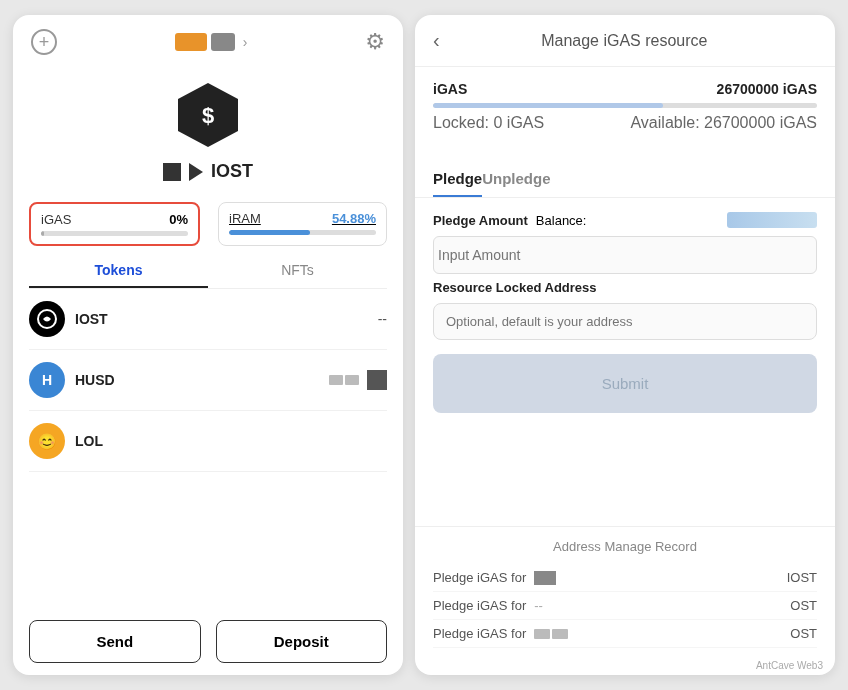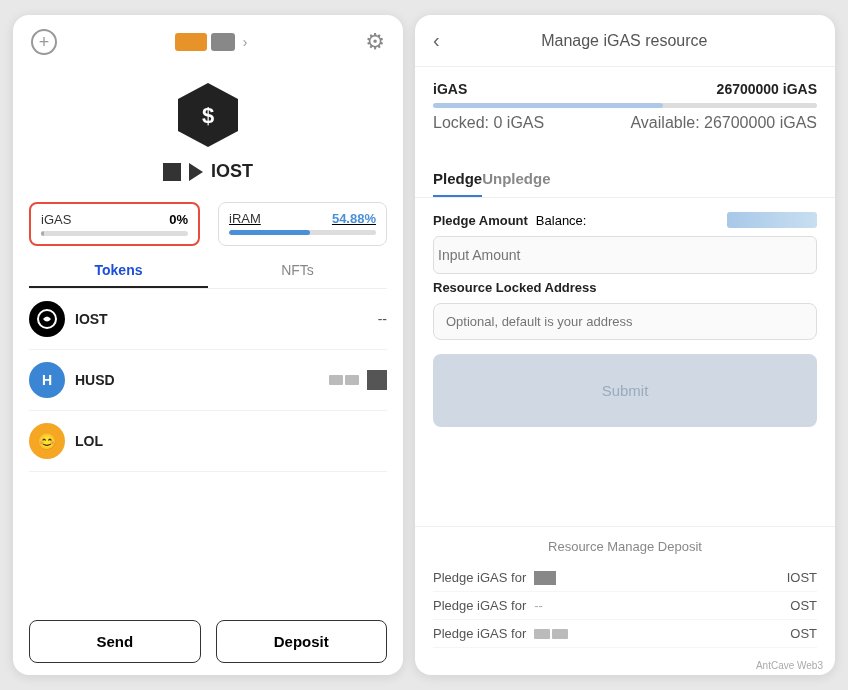--- a/index.html
+++ b/index.html
@@ -444,21 +444,21 @@
       padding: 10px 12px;
       font-size: 13px;
       color: #999;
       outline: none;
       margin-bottom: 14px;
       background: #fafafa;
     }
 
     .submit-btn {
       width: 100%;
-      padding: 28px;
+      padding: 21px;
       background: #d0d8e4;
       border: none;
       border-radius: 8px;
       font-size: 15px;
       color: #9aabbd;
       cursor: pointer;
       font-weight: 500;
     }
 
     .record-section {
@@ -642,21 +642,21 @@
     </div>
     <input class="amount-input" type="text" placeholder="Input Amount" style="">
 
     <div class="resource-addr-label">Resource Locked Address</div>
     <input class="addr-input" type="text" placeholder="Optional, default is your address" style="">
 
     <button class="submit-btn">Submit</button>
   </div>
 
   <div class="record-section">
-    <div class="record-title">Resource Manage Deposit</div>
+    <div class="record-title">Address Manage Record</div>
 
     <div class="record-item">
       <span>Pledge iGAS for</span>
       <div class="record-square"></div>
       <span class="record-token">IOST</span>
     </div>
     <div class="record-item">
       <span>Pledge iGAS for</span>
       <span class="record-dashes">--</span>
       <span class="record-token">OST</span>

